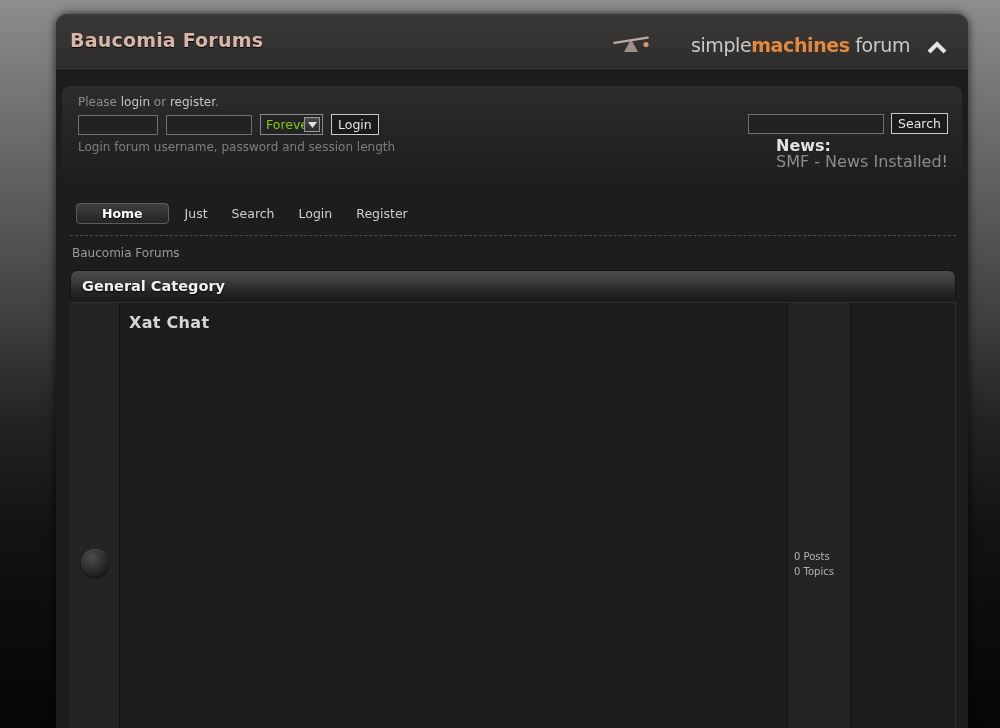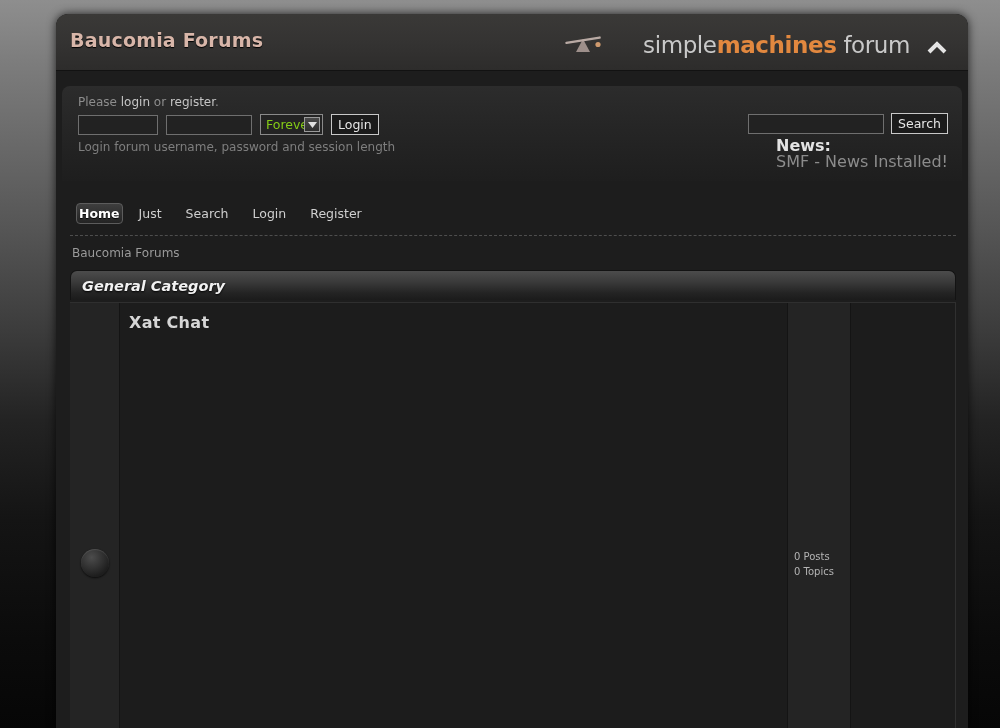--- a/index.html
+++ b/index.html
@@ -49,21 +49,21 @@
   }
   #smf-logo {
     position: absolute;
     right: 58px; top: 18px;
     display: flex;
     align-items: center;
     gap: 4px;
   }
   #smf-logo .lever { display:block; }
   #smf-logo .logotext {
-    font-size: 23px;
+    font-size: 19px;
     color: #c9c9c9;
     letter-spacing: -.4px;
     font-family: "DejaVu Sans", "Liberation Sans", sans-serif;
     margin-left: 36px;
   }
   #smf-logo .logotext .mach {
     color: #e2883f;
     font-weight: bold;
   }
   #smf-logo .logotext .simp { font-weight: normal; }
@@ -175,21 +175,21 @@
     padding: 3px 8px;
     text-decoration: none;
     cursor: pointer;
     border-radius: 4px;
   }
   .navitem.active {
     background: linear-gradient(to bottom,#3e3e3e,#242424);
     border: 1px solid #5c5c5c;
     color: #ffffff;
     font-weight: bold;
-    padding: 2px 2px;
+    padding: 2px 25px;
     text-shadow: 0 1px 1px #000;
   }
 
   
   #dotted {
     margin: 6px 12px 0 14px;
     height: 1px;
     border-top: 1px dashed #4e4e4e;
   }
 
@@ -212,21 +212,20 @@
     border-bottom: none;
     display: flex;
     align-items: center;
     padding-left: 11px;
   }
   #catbar .cattitle {
     font-size: 14.5px;
     font-weight: bold;
     color: #f2f2f2;
     text-shadow: 0 1px 2px #000;
-    font-style: italic;
   }
 
   
   #boardtable {
     margin: 2px 12px 0 14px;
     height: 430px;
     display: flex;
     border-top: 1px solid #2f2f2f;
   }
   .col-icon {

